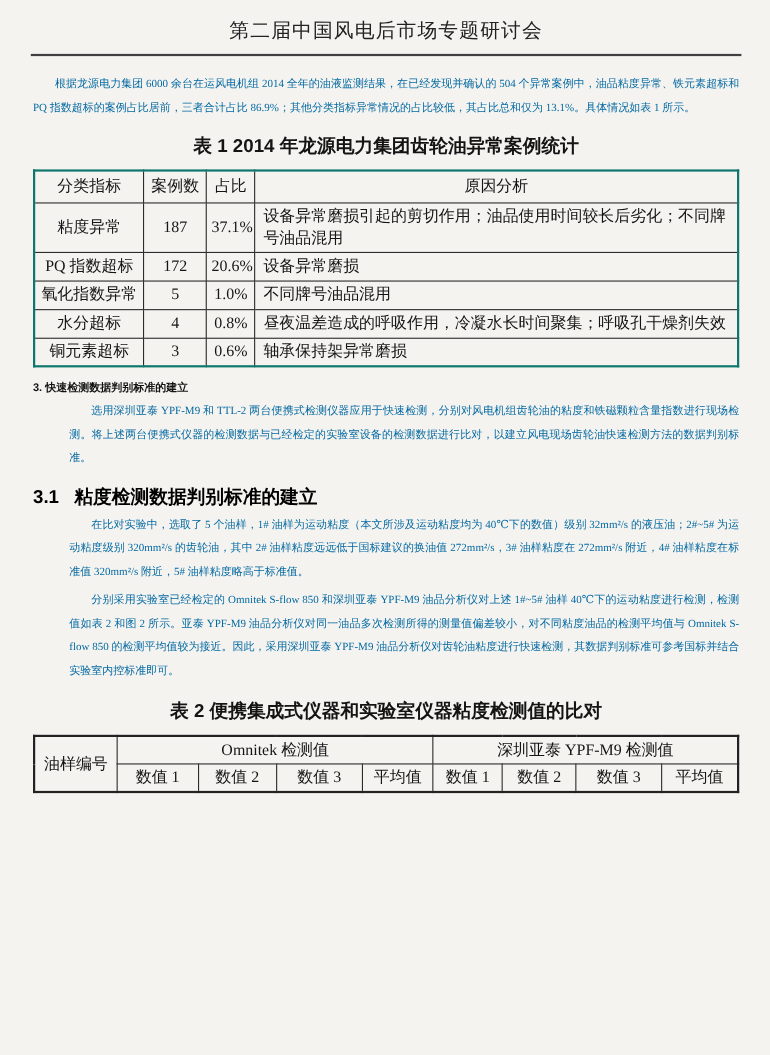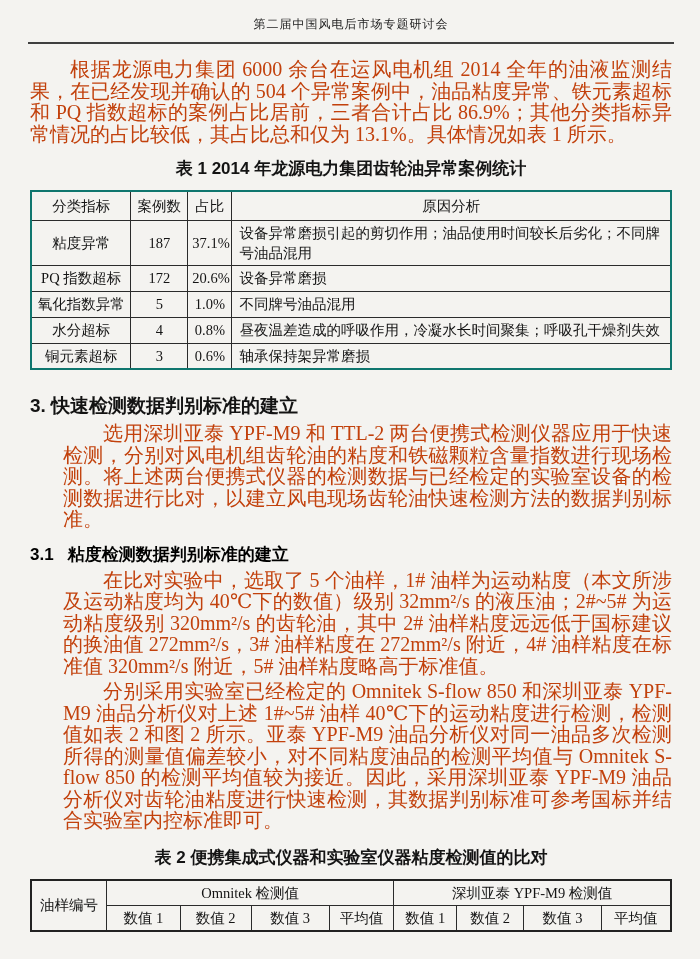--- a/index.html
+++ b/index.html
@@ -11,36 +11,36 @@
     margin: 0 auto;
     background: #f4f3f0;
     color: #1b1b1b;
     font-family: "Liberation Serif", "DejaVu Serif", serif;
     padding: 0 28px 0 30px;
     overflow: hidden;
   }
   .running-header {
     padding-top: 16px;
     text-align: center;
-    font-size: 12px;
+    font-size: 18px;
     letter-spacing: 1px;
     color: #222;
   }
   .header-rule {
     border: none;
     border-top: 2px solid #3f3f3f;
     margin: 9px -2px 0 -2px;
   }
   p.body {
     margin-top: 15px;
-    font-size: 20px;
+    font-size: 10px;
     line-height: 21.5px;
     text-align: justify;
     text-indent: 2em;
-    color: #c2410c;
+    color: #0369a1;
   }
   p.body.follow { margin-top: 4px; margin-left: 33px; }
   .caption {
     margin-top: 12px;
     text-align: center;
     font-family: "Liberation Sans", "DejaVu Sans", sans-serif;
     font-weight: bold;
     font-size: 17px;
     color: #141414;
   }
@@ -62,24 +62,24 @@
     font-weight: normal;
     line-height: 20px;
   }
   .t1 { border: 2px solid #0f766e; }
   .t2 { border: 2px solid #222; }
   .t1 thead th { height: 29px; }
   .t1 td { height: 26px; }
   .t1 td.reason { text-align: left; padding: 2px 7px; }
   .t2 td { height: 25px; }
   .section-heading {
-    margin-top: 23px;
+    margin-top: 11px;
     font-family: "Liberation Sans", "DejaVu Sans", sans-serif;
     font-weight: bold;
-    font-size: 19px;
+    font-size: 10px;
     color: #131313;
   }
   .sub-heading {
     margin-top: 12px;
     font-family: "Liberation Sans", "DejaVu Sans", sans-serif;
     font-weight: bold;
     font-size: 17px;
     color: #000000;
   }
   .sub-heading .num { margin-right: 14px; }

